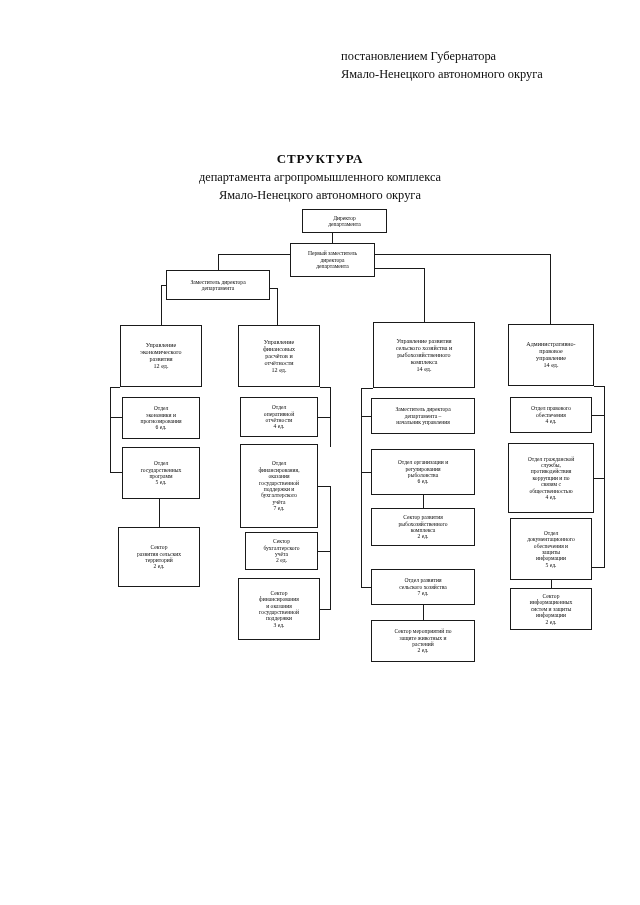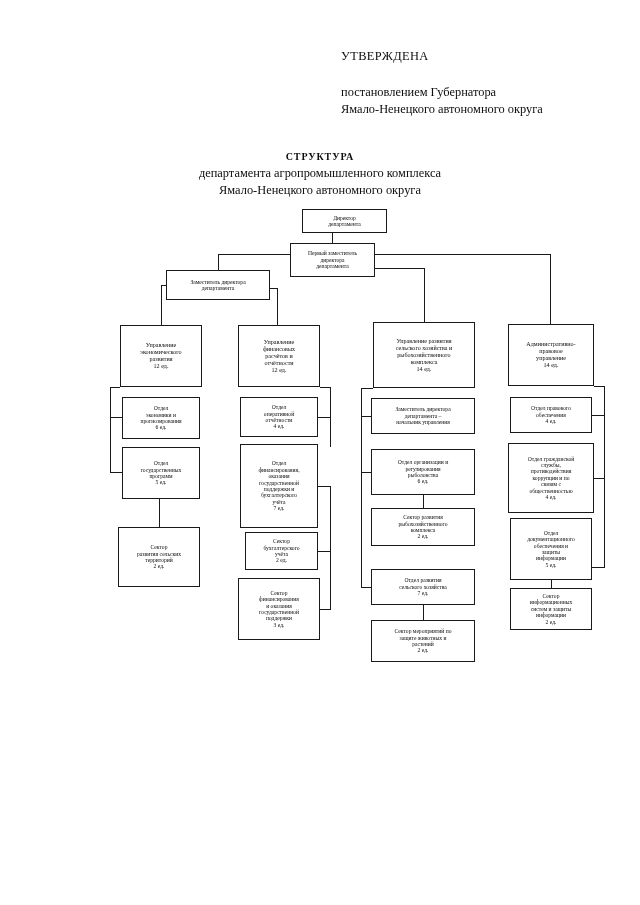--- a/index.html
+++ b/index.html
@@ -38,21 +38,21 @@
     left: 0;
     top: 150px;
     width: 640px;
     text-align: center;
     font-size: 12.4px;
     line-height: 1.45;
   }
   #doc-title-main {
     font-weight: bold;
     letter-spacing: 0.9px;
-    font-size: 10px;
+    font-size: 13px;
   }
 
   
   #org-chart {
     position: absolute;
     left: 0;
     top: 0;
     width: 640px;
     height: 905px;
   }
@@ -82,21 +82,20 @@
     background: #1a1a1a;
     z-index: 1;
   }
   .h { height: 1px; }
   .v { width: 1px; }
 </style>
 </head>
 <body>
 
 <div id="approval-block">
-  <div id="approval-title">УТВЕРЖДЕНА</div>
   <div class="approval-line">постановлением Губернатора</div>
   <div class="approval-line">Ямало-Ненецкого автономного округа</div>
 </div>
 
 <div id="doc-title-block">
   <div id="doc-title-main">СТРУКТУРА</div>
   <div>департамента агропромышленного комплекса</div>
   <div>Ямало-Ненецкого автономного округа</div>
 </div>
 

